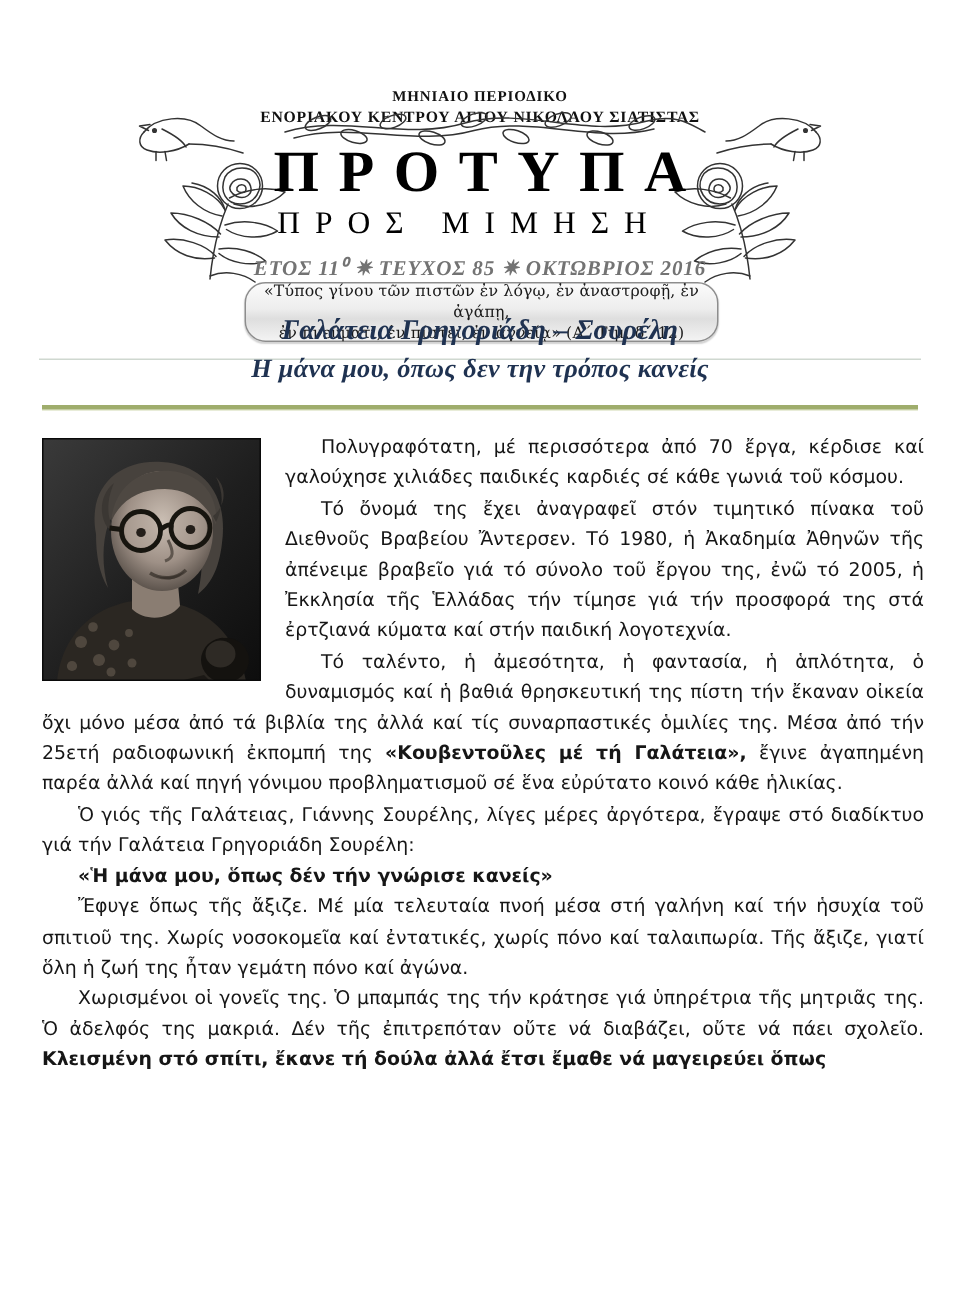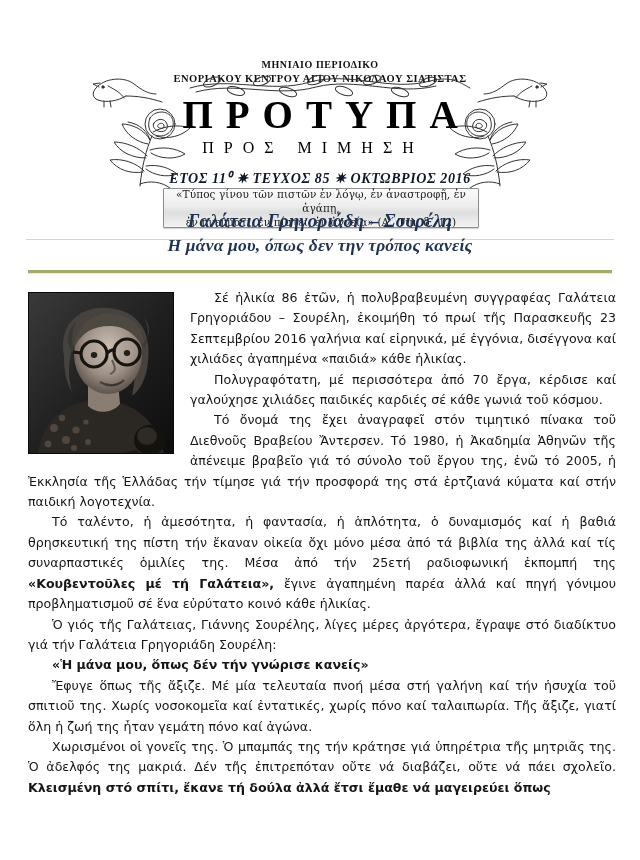--- a/index.html
+++ b/index.html
@@ -28,31 +28,31 @@
   .mh-art{position:absolute;left:0;top:24px;width:640px;height:128px;pointer-events:none;}
   .wordmark{
     position:absolute;left:0;top:53px;width:640px;text-align:center;
     font-family:"Liberation Serif", serif;font-weight:bold;
     font-size:39px;letter-spacing:13px;color:#000;line-height:40px;
     text-indent:13px;
   }
   .submark{
     position:absolute;left:0;top:96px;width:616px;text-align:center;
     font-family:"Liberation Serif", serif;font-weight:normal;
-    font-size:16px;letter-spacing:10px;color:#000;line-height:20px;
+    font-size:21px;letter-spacing:10px;color:#000;line-height:20px;
     text-indent:10px;
   }
   .issueline{
     position:absolute;left:0;top:126px;width:640px;text-align:center;
     font-family:"Liberation Serif", serif;font-style:italic;font-weight:bold;
-    font-size:14px;letter-spacing:.6px;color:#0f172a;
+    font-size:14px;letter-spacing:.6px;color:#737373;
   }
   .versebox{
     position:absolute;left:163px;top:146px;width:314px;height:38px;
-    border:1.5px solid #8d8d8d;border-radius:1px;
+    border:1.5px solid #8d8d8d;border-radius:14px;
     background:linear-gradient(180deg,#fbfbfb 0%,#ededed 45%,#dedede 62%,#f3f3f3 100%);
     box-shadow:0 1px 1px rgba(0,0,0,.18);
     display:flex;align-items:center;justify-content:center;
   }
   .verse{
     text-align:center;font-family:"DejaVu Serif", serif;
     font-size:10.5px;line-height:14px;color:#1a1a1a;
     padding:0 8px;letter-spacing:.1px;
   }
   .rule-grey{
@@ -258,21 +258,20 @@
 
         <g>
           <ellipse cx="122" cy="148" rx="16" ry="15" fill="#14120f"></ellipse>
           <ellipse cx="119" cy="144" rx="10" ry="9" fill="#2e2a25"></ellipse>
           <path d="M108 158 L 92 162 L 112 162 Z" fill="#1b1815"></path>
         </g>
         <rect x="0" y="0" width="146" height="162" fill="none" stroke="#0a0a0a" stroke-width="2"></rect>
       </svg>
     </div>
 
-    <p>Σέ ἡλικία 86 ἐτῶν, ἡ πολυβραβευμένη συγγραφέας Γαλάτεια Γρηγοριάδου – Σουρέλη, ἐκοιμήθη τό πρωί τῆς Παρασκευῆς 23 Σεπτεμβρίου 2016 γαλήνια καί εἰρηνικά, μέ ἐγγόνια, δισέγγονα καί χιλιάδες ἀγαπημένα «παιδιά» κάθε ἡλικίας.</p>
     <p>Πολυγραφότατη, μέ περισσότερα ἀπό 70 ἔργα, κέρδισε καί γαλούχησε χιλιάδες παιδικές καρδιές σέ κάθε γωνιά τοῦ κόσμου.</p>
     <p>Τό ὄνομά της ἔχει ἀναγραφεῖ στόν τιμητικό πίνακα τοῦ Διεθνοῦς Βραβείου Ἄντερσεν. Τό 1980, ἡ Ἀκαδημία Ἀθηνῶν τῆς ἀπένειμε βραβεῖο γιά τό σύνολο τοῦ ἔργου της, ἐνῶ τό 2005, ἡ Ἐκκλησία τῆς Ἑλλάδας τήν τίμησε γιά τήν προσφορά της στά ἐρτζιανά κύματα καί στήν παιδική λογοτεχνία.</p>
     <p><span>Τό ταλέντο, ἡ ἀμεσότητα, ἡ φαντασία, ἡ ἁπλότητα, ὁ δυναμισμός καί ἡ βαθιά θρησκευτική της πίστη τήν ἔκαναν οἰκεία ὄχι μόνο μέσα ἀπό τά βιβλία της ἀλλά καί τίς συναρπαστικές ὁμιλίες της. Μέσα ἀπό τήν 25ετή ραδιοφωνική ἐκπομπή της </span><b>«Κουβεντοῦλες μέ τή Γαλάτεια»,</b><span> ἔγινε ἀγαπημένη παρέα ἀλλά καί πηγή γόνιμου προβληματισμοῦ σέ ἕνα εὐρύτατο κοινό κάθε ἡλικίας.</span></p>
     <p>Ὁ γιός τῆς Γαλάτειας, Γιάννης Σουρέλης, λίγες μέρες ἀργότερα, ἔγραψε στό διαδίκτυο γιά τήν Γαλάτεια Γρηγοριάδη Σουρέλη:</p>
     <p><b>«Ἡ μάνα μου, ὅπως δέν τήν γνώρισε κανείς»</b></p>
     <p>Ἔφυγε ὅπως τῆς ἄξιζε. Μέ μία τελευταία πνοή μέσα στή γαλήνη καί τήν ἡσυχία τοῦ σπιτιοῦ της. Χωρίς νοσοκομεῖα καί ἐντατικές, χωρίς πόνο καί ταλαιπωρία. Τῆς ἄξιζε, γιατί ὅλη ἡ ζωή της ἦταν γεμάτη πόνο καί ἀγώνα.</p>
     <p><span>Χωρισμένοι οἱ γονεῖς της. Ὁ μπαμπάς της τήν κράτησε γιά ὑπηρέτρια τῆς μητριᾶς της. Ὁ ἀδελφός της μακριά. Δέν τῆς ἐπιτρεπόταν οὔτε νά διαβάζει, οὔτε νά πάει σχολεῖο. </span><b>Κλεισμένη στό σπίτι, ἔκανε τή δούλα ἀλλά ἔτσι ἔμαθε νά μαγειρεύει ὅπως</b></p>
   </div>
 
   <div class="clipbottom"></div>

